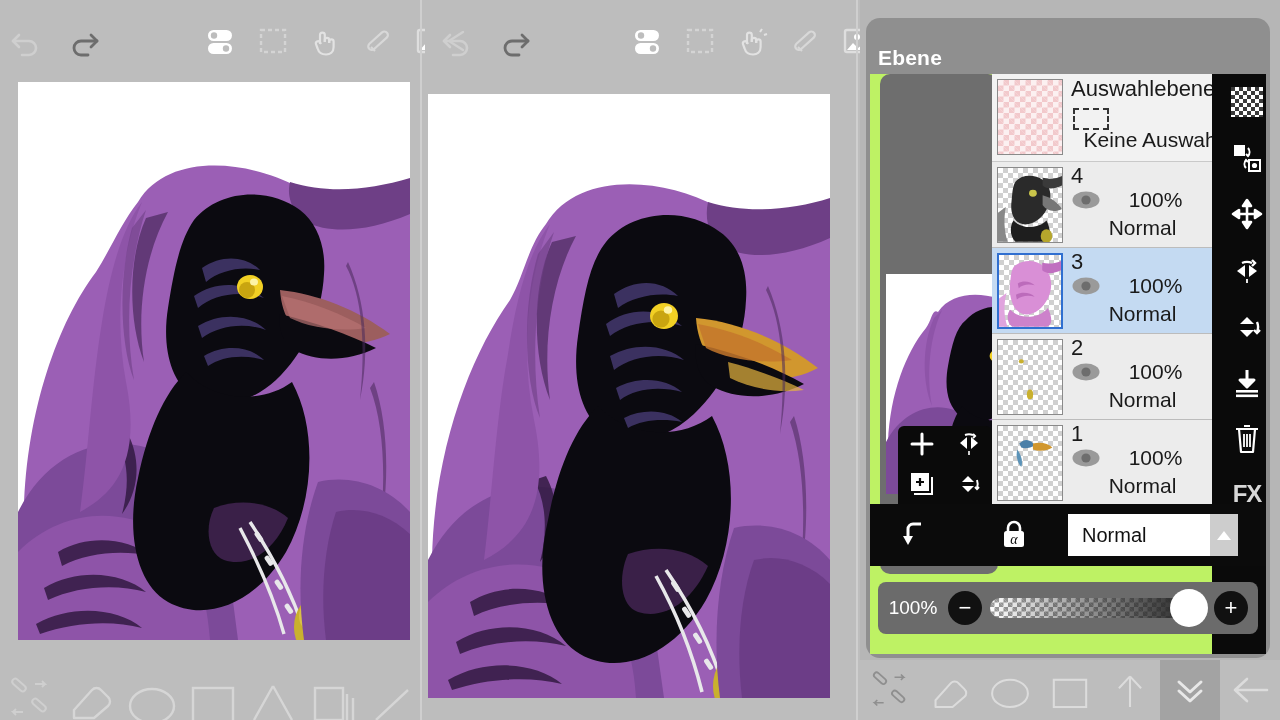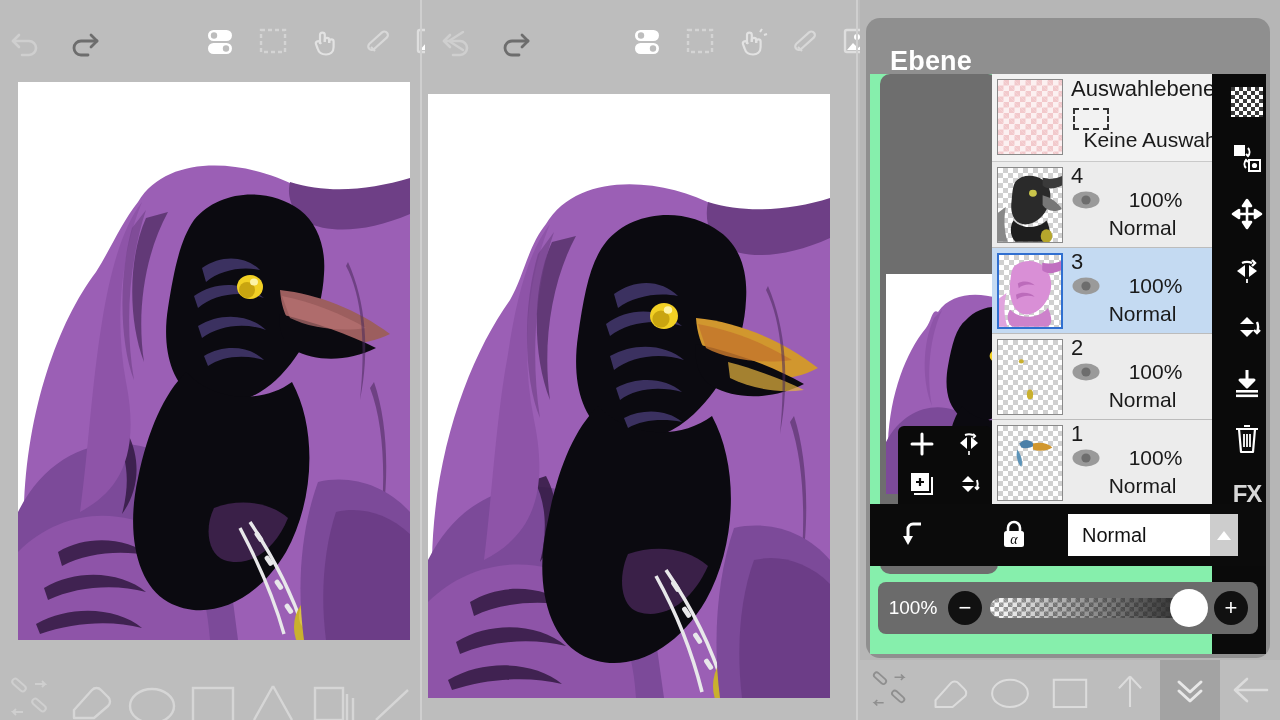--- a/index.html
+++ b/index.html
@@ -29,23 +29,23 @@
   
   .bottombar { position:absolute; bottom:0; left:0; width:100%; height:62px;
     display:flex; align-items:flex-end; }
   .bb-icon { flex:1; display:flex; align-items:flex-end; justify-content:center;
     height:62px; padding-bottom:0; }
 
   
   .lp-shell { position:absolute; left:6px; top:18px; width:404px; height:640px;
     background:#8f8f8f; border-radius:14px; }
   .lp-title { position:absolute; left:12px; top:28px; color:#fff;
-    font-size:27px; font-weight:bold; letter-spacing:.2px;margin-left:12px; }
+    font-size:21px; font-weight:bold; letter-spacing:.2px; }
   .lp-body { position:absolute; left:4px; top:56px; width:396px; height:580px;
-    background:#86efac; overflow:hidden; }
+    background:#bef264; overflow:hidden; }
 
   
   .lp-preview { position:absolute; left:10px; top:0px; width:118px; height:500px;
     background:#6e6e6e; border-radius:10px; overflow:hidden; }
   .lp-preview-inner { position:absolute; left:6px; top:200px; width:112px; height:220px;
     background:#fff; overflow:hidden; }
   .lp-bigbg { position:absolute; left:0; top:-10px; width:190px; height:230px; }
 
   
   .lp-rail { position:absolute; right:0px; top:0px; width:54px; height:580px;

